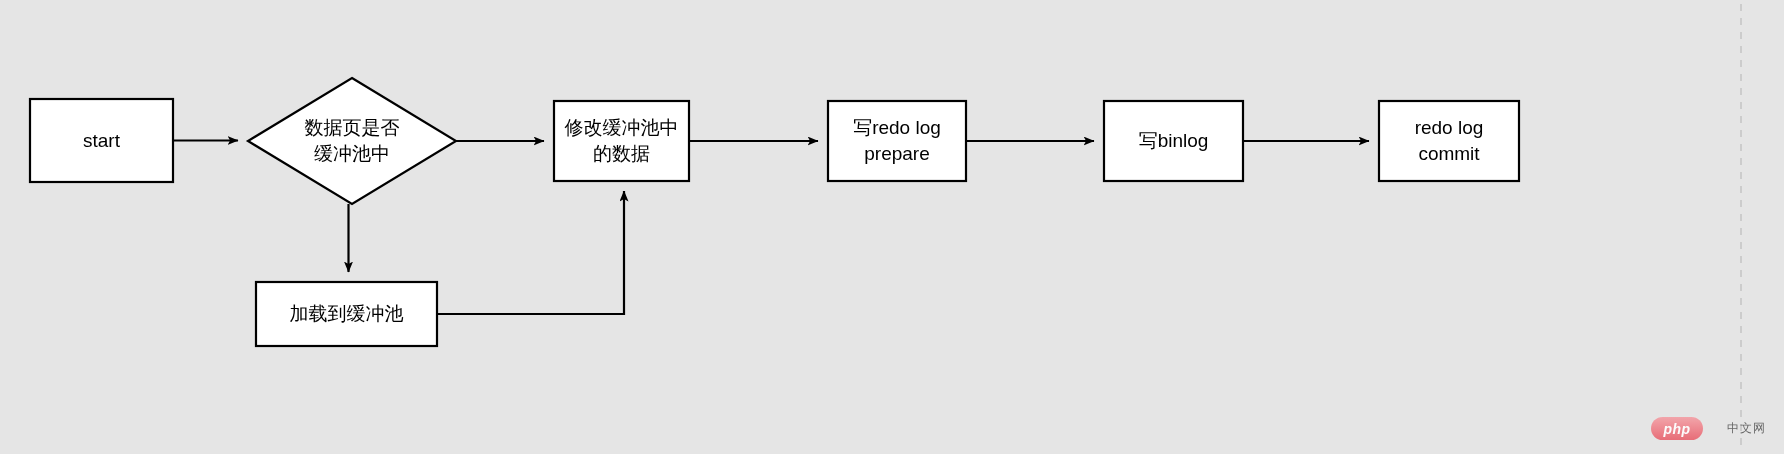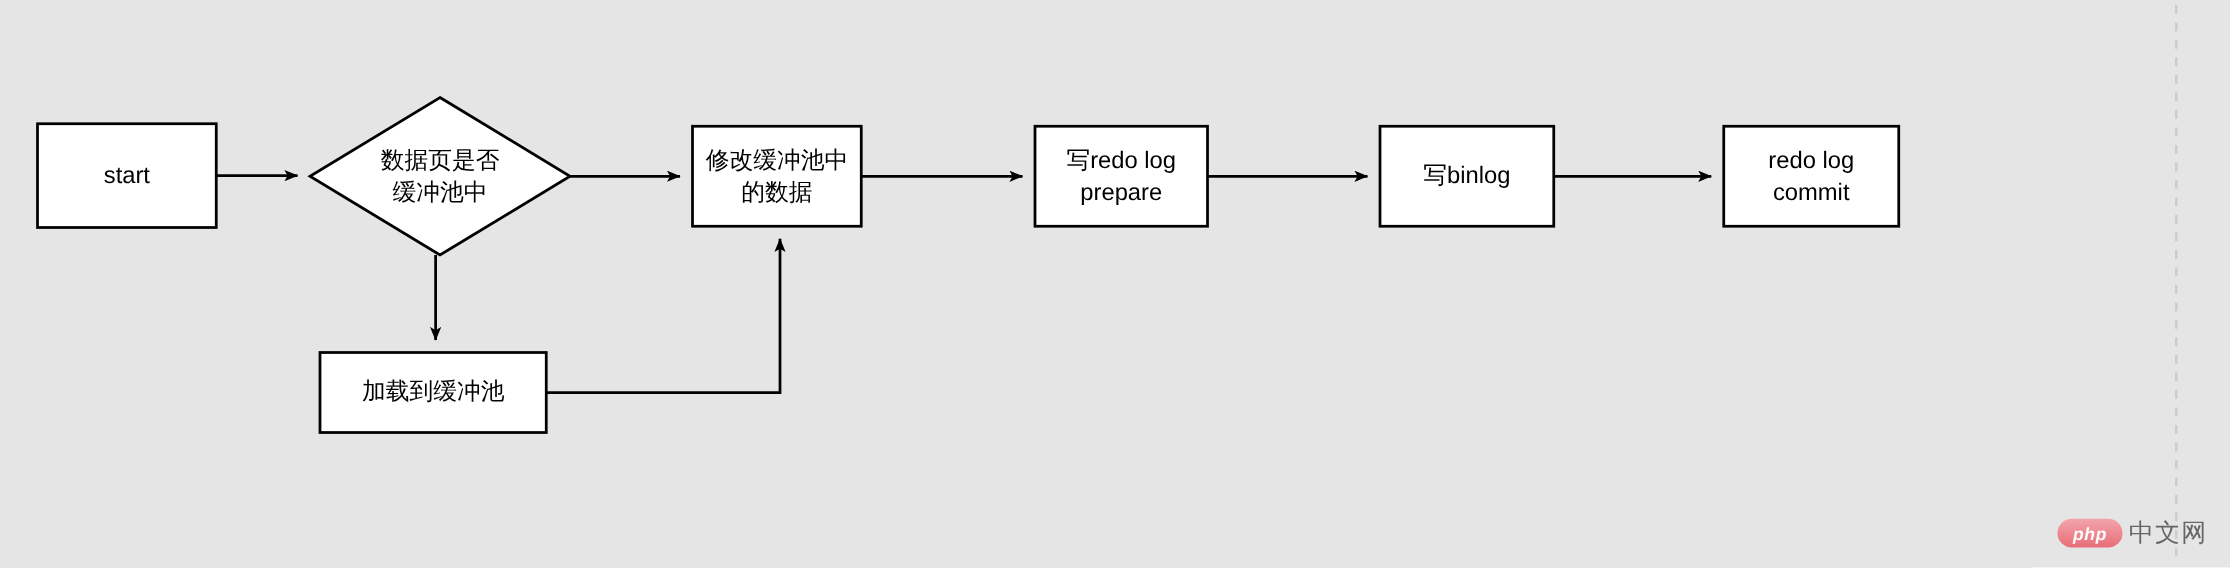--- a/index.html
+++ b/index.html
@@ -53,42 +53,42 @@
     stroke-dasharray: 7 7;
     fill: none;
   }
   
   #watermark {
     position: absolute;
     right: 18px;
     bottom: 14px;
     display: flex;
     align-items: center;
-    gap: 5px;
+    gap: 24px;
     opacity: 0.92;
     pointer-events: none;
   }
   #wm-badge {
     display: inline-flex;
     align-items: center;
     justify-content: center;
     width: 52px;
     height: 23px;
     border-radius: 12px;
     background: linear-gradient(180deg, #f4a0a6 0%, #e8646f 100%);
     color: #ffffff;
     font-size: 14px;
     font-style: italic;
     font-weight: bold;
     letter-spacing: 0.5px;
     font-family: "Liberation Sans", "DejaVu Sans", sans-serif;
   }
   #wm-text {
     color: #5c5c5c;
-    font-size: 20px;
+    font-size: 12px;
     font-family: "Liberation Sans", "DejaVu Sans", sans-serif;
     letter-spacing: 1px;
   }
 </style>
 </head>
 <body>
 
 <div id="canvas">
 
   <svg id="flow-svg" viewBox="0 0 1784 454">

